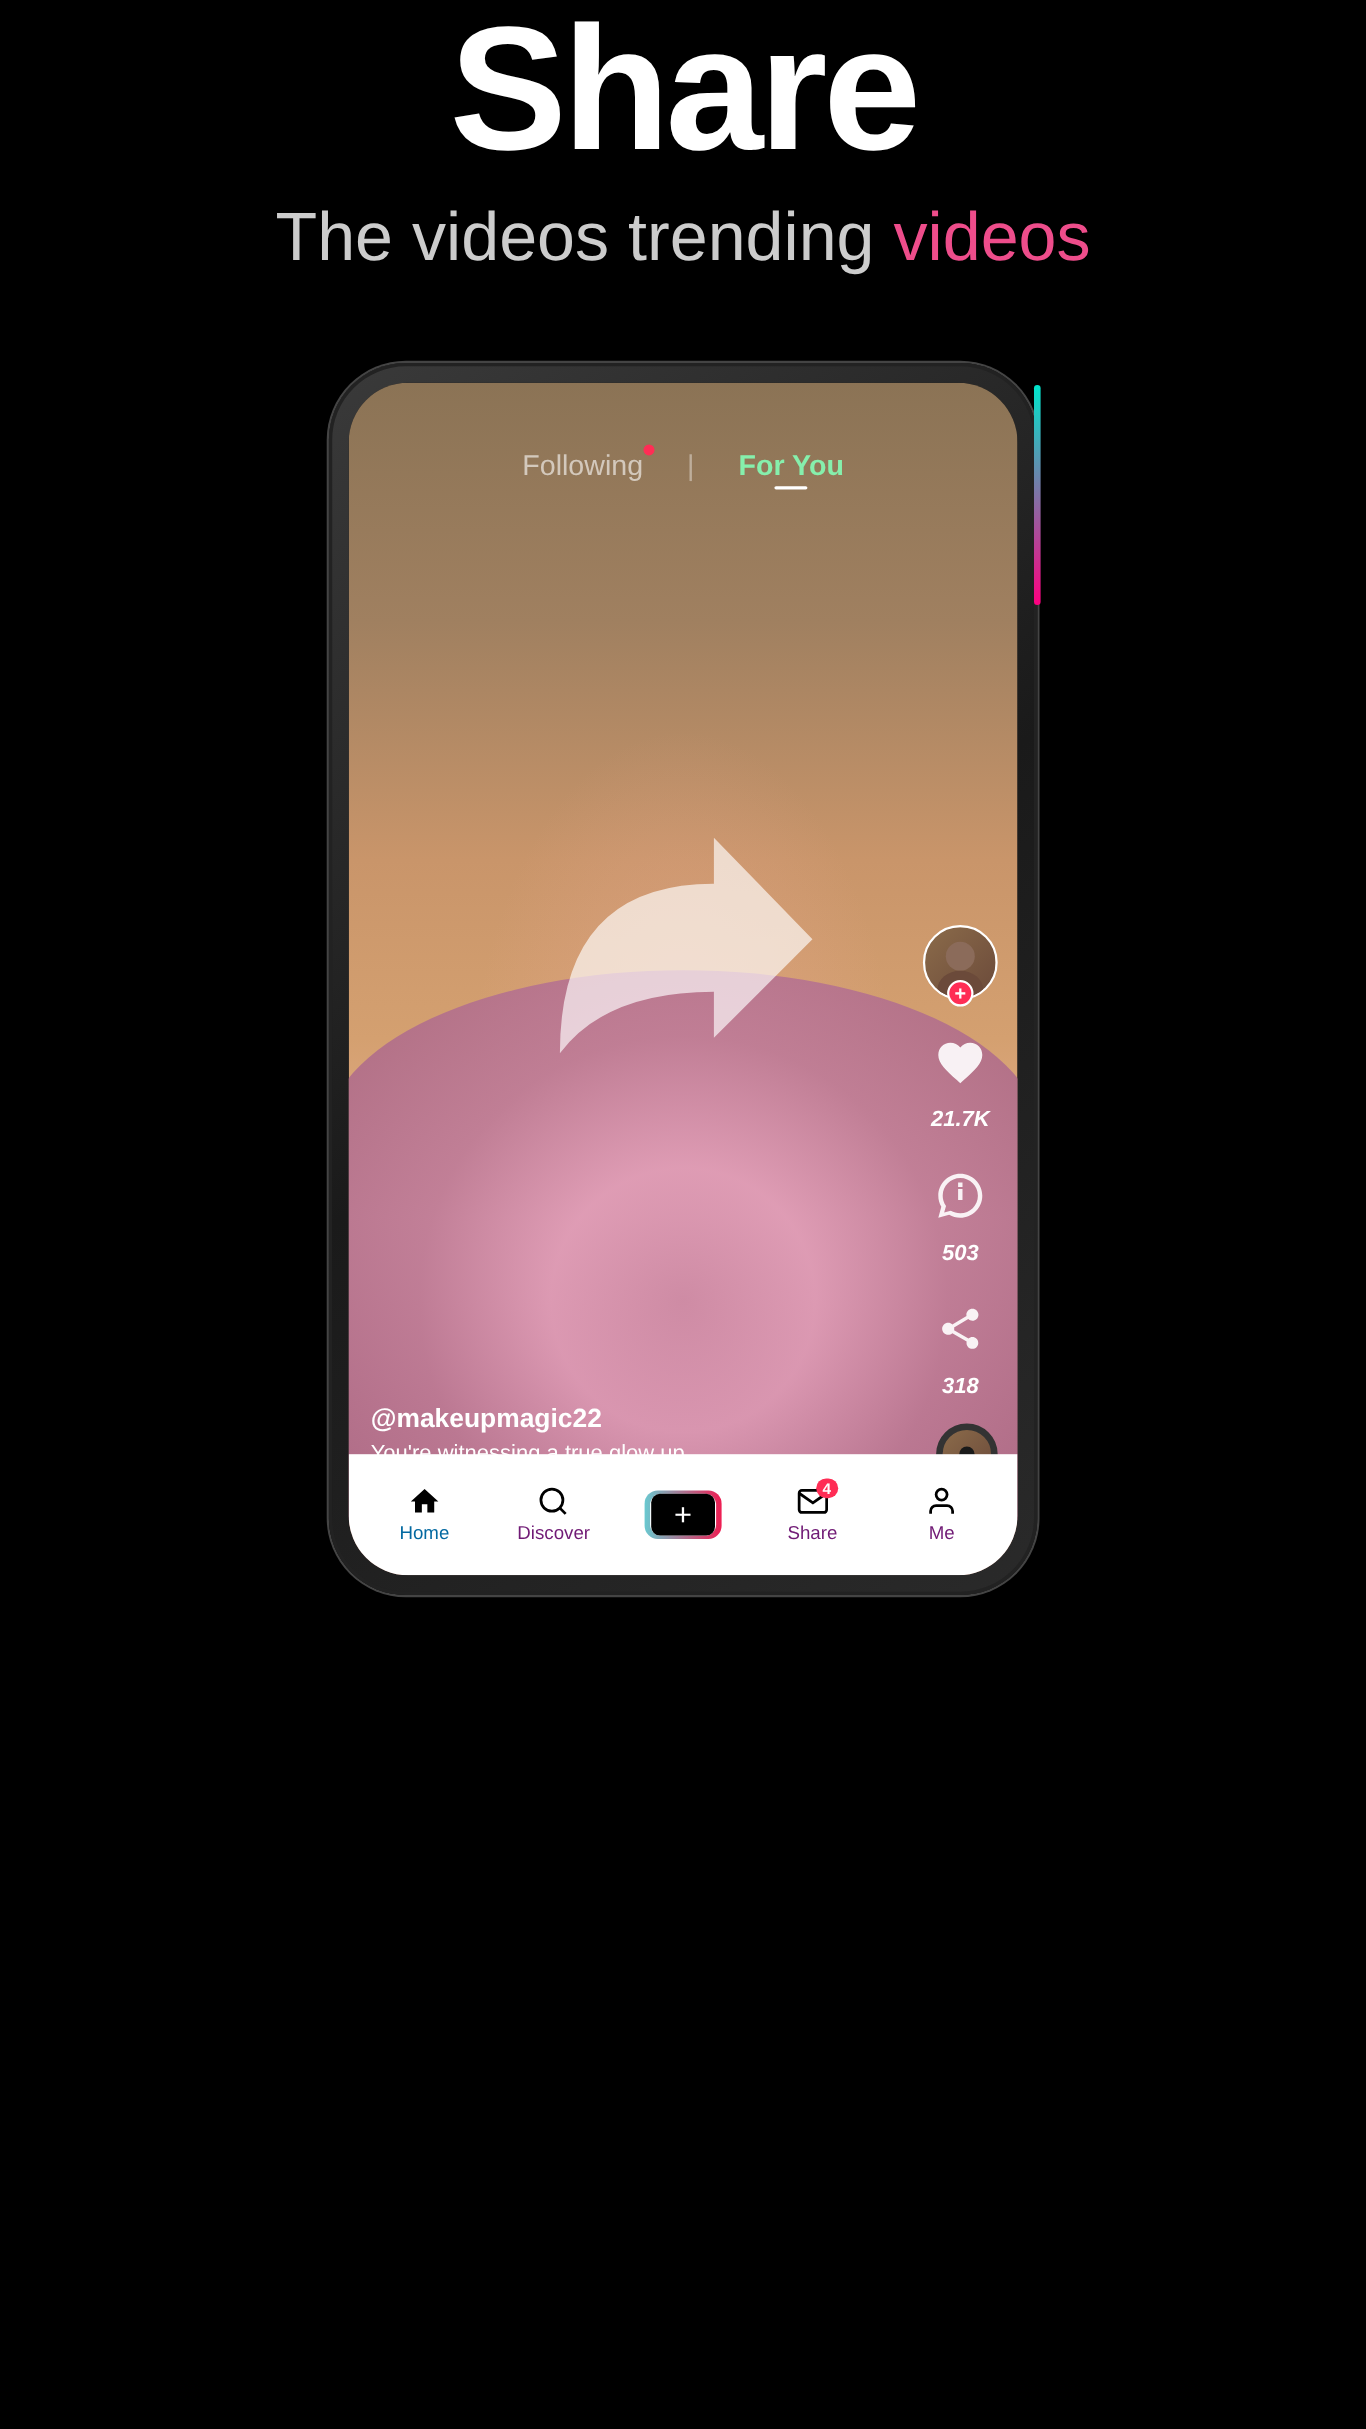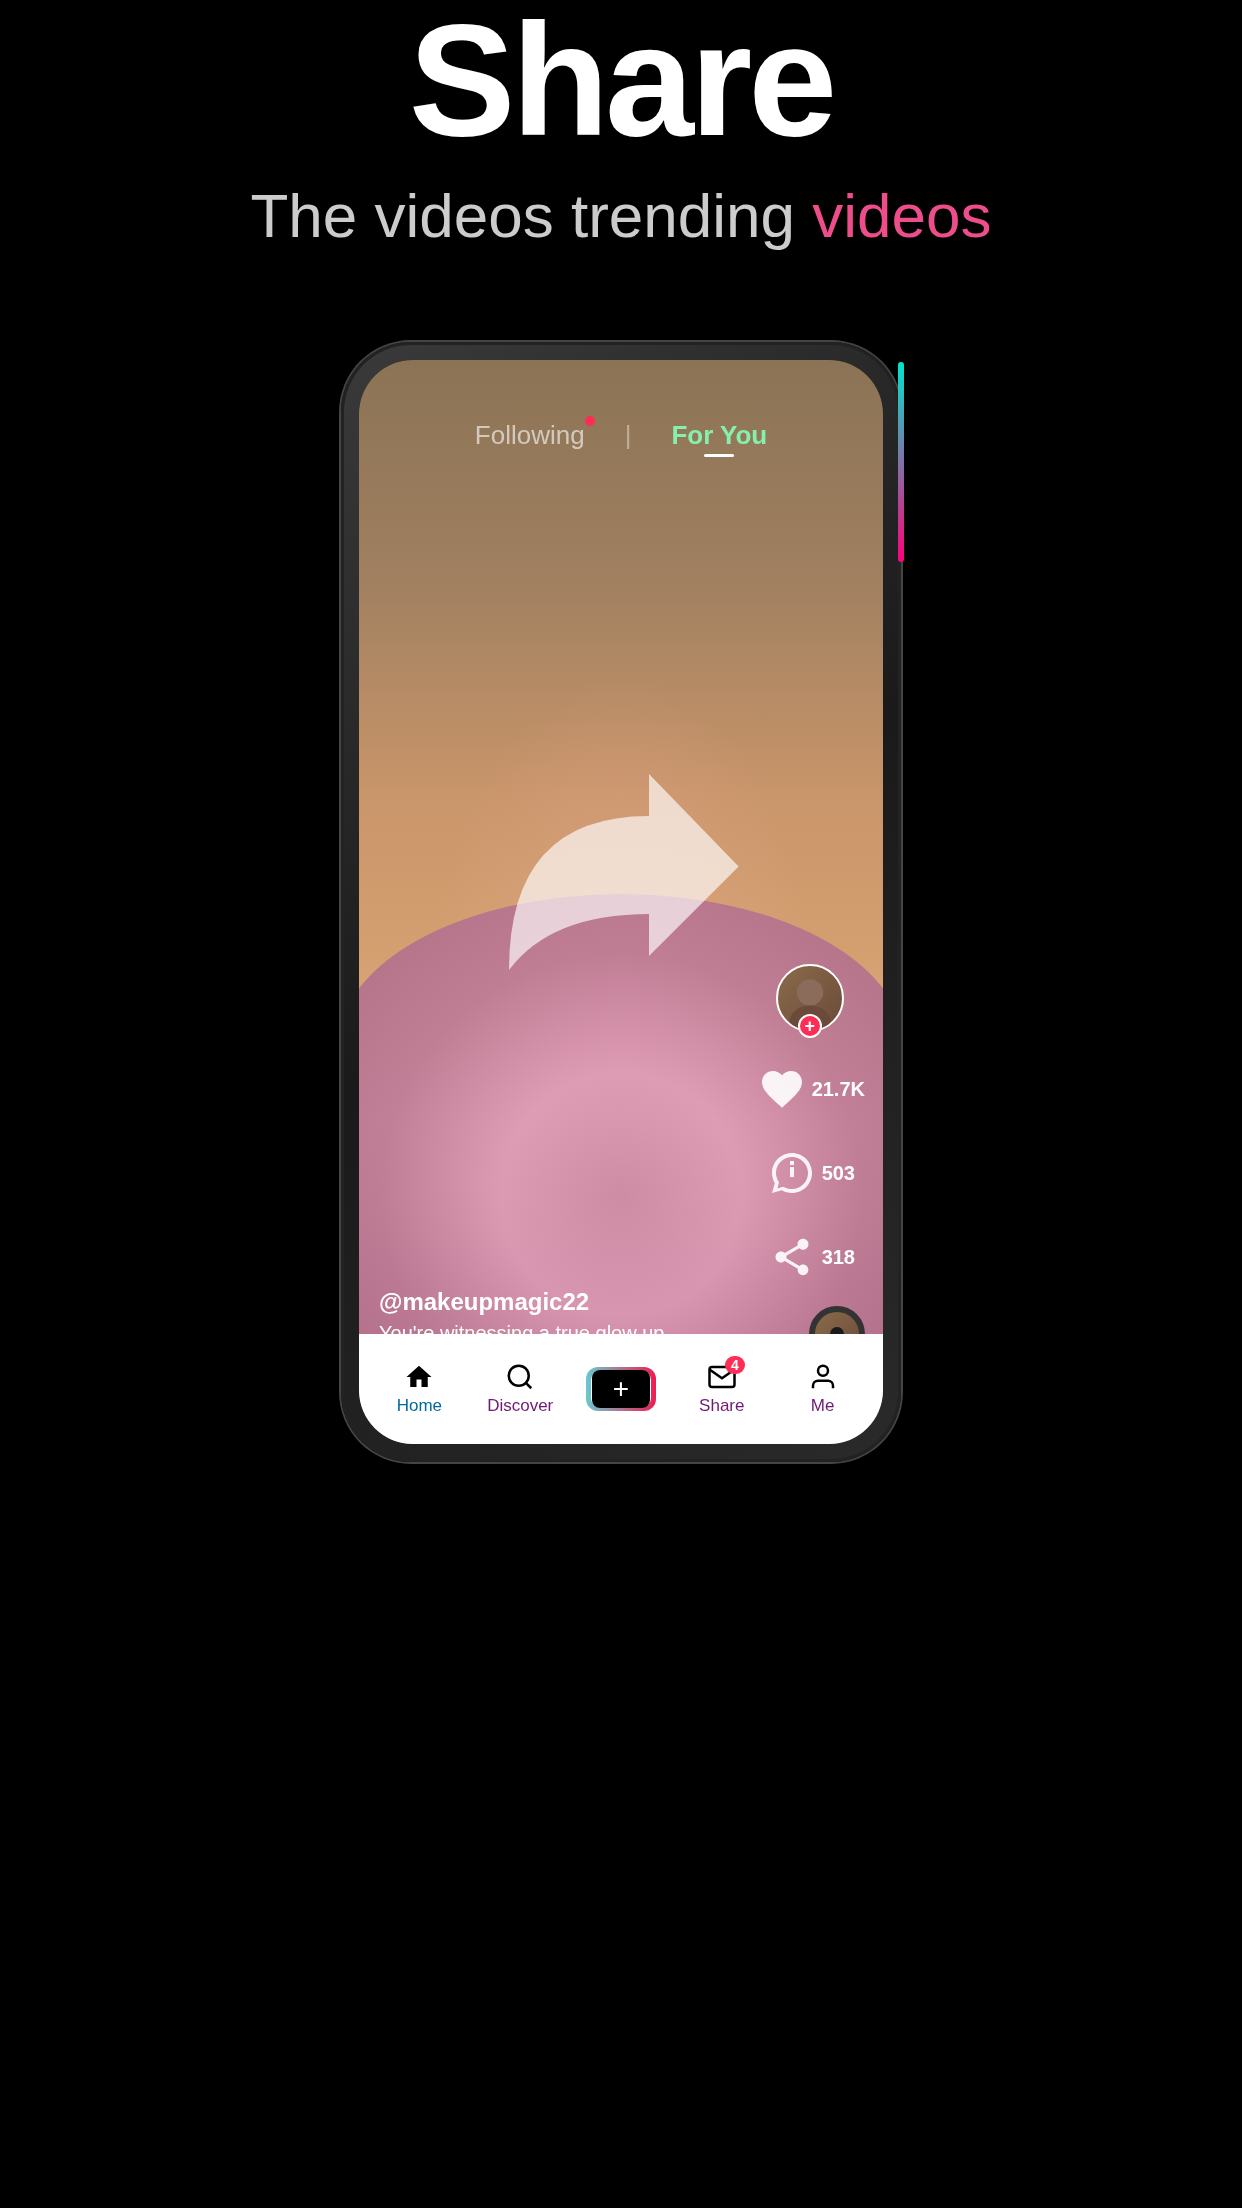--- a/index.html
+++ b/index.html
@@ -36,23 +36,22 @@
     .header-subtitle .highlight {
       color: #ee4d8b;
     }
 
     
     .phone-wrapper {
       position: absolute;
       top: 330px;
       left: 50%;
       transform: translateX(-50%);
-      width: 560px;
+      width: 644px;
       height: 1120px;
-      margin-top: 12px;
     }
 
     
     .phone-bezel {
       position: absolute;
       top: 0; left: 0; right: 0; bottom: 0;
       border-radius: 70px;
       background: linear-gradient(145deg, #3a3a3a, #1a1a1a, #2a2a2a);
       box-shadow:
         0 0 0 2px #444,
@@ -200,23 +199,24 @@
       align-items: center;
       justify-content: center;
       color: #fff;
       font-size: 18px;
       font-weight: 700;
       border: 2px solid #fff;
     }
 
     .action-item {
       display: flex;
-      flex-direction: row;
-      align-items: center;
-      gap: 3px;
+      flex-direction: column;
+      align-items: center;
+      gap: 14px;
+      font-style: italic;
     }
     .action-icon {
       width: 54px;
       height: 54px;
       display: flex;
       align-items: center;
       justify-content: center;
     }
     .action-count {
       font-size: 20px;

